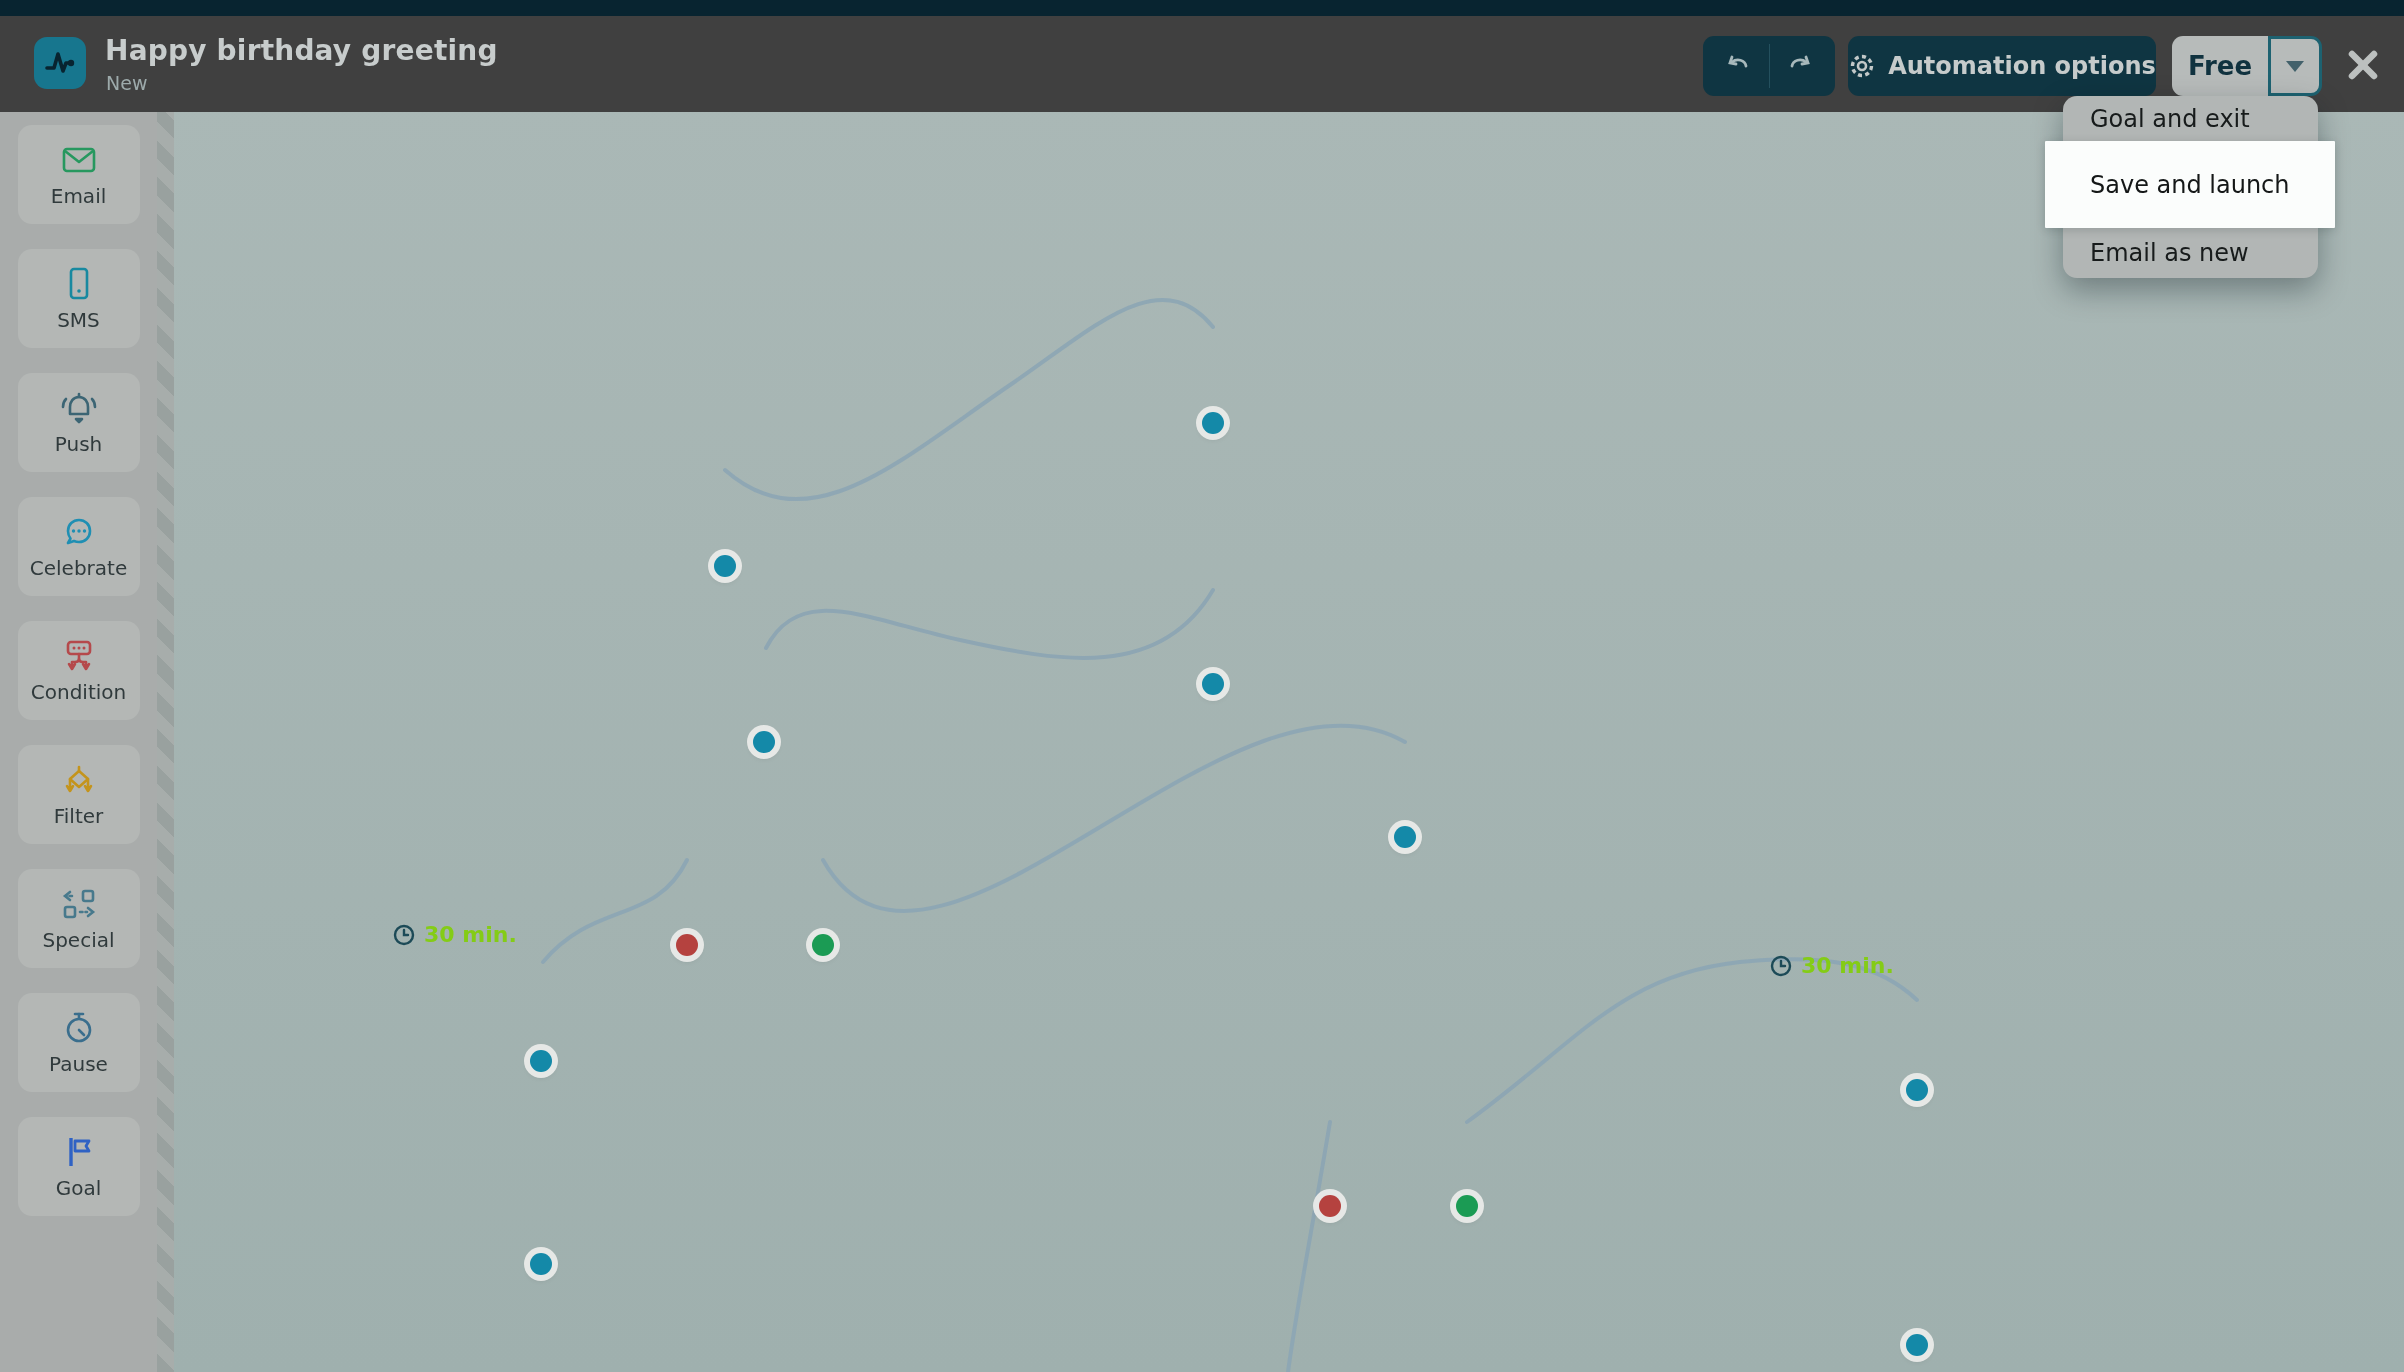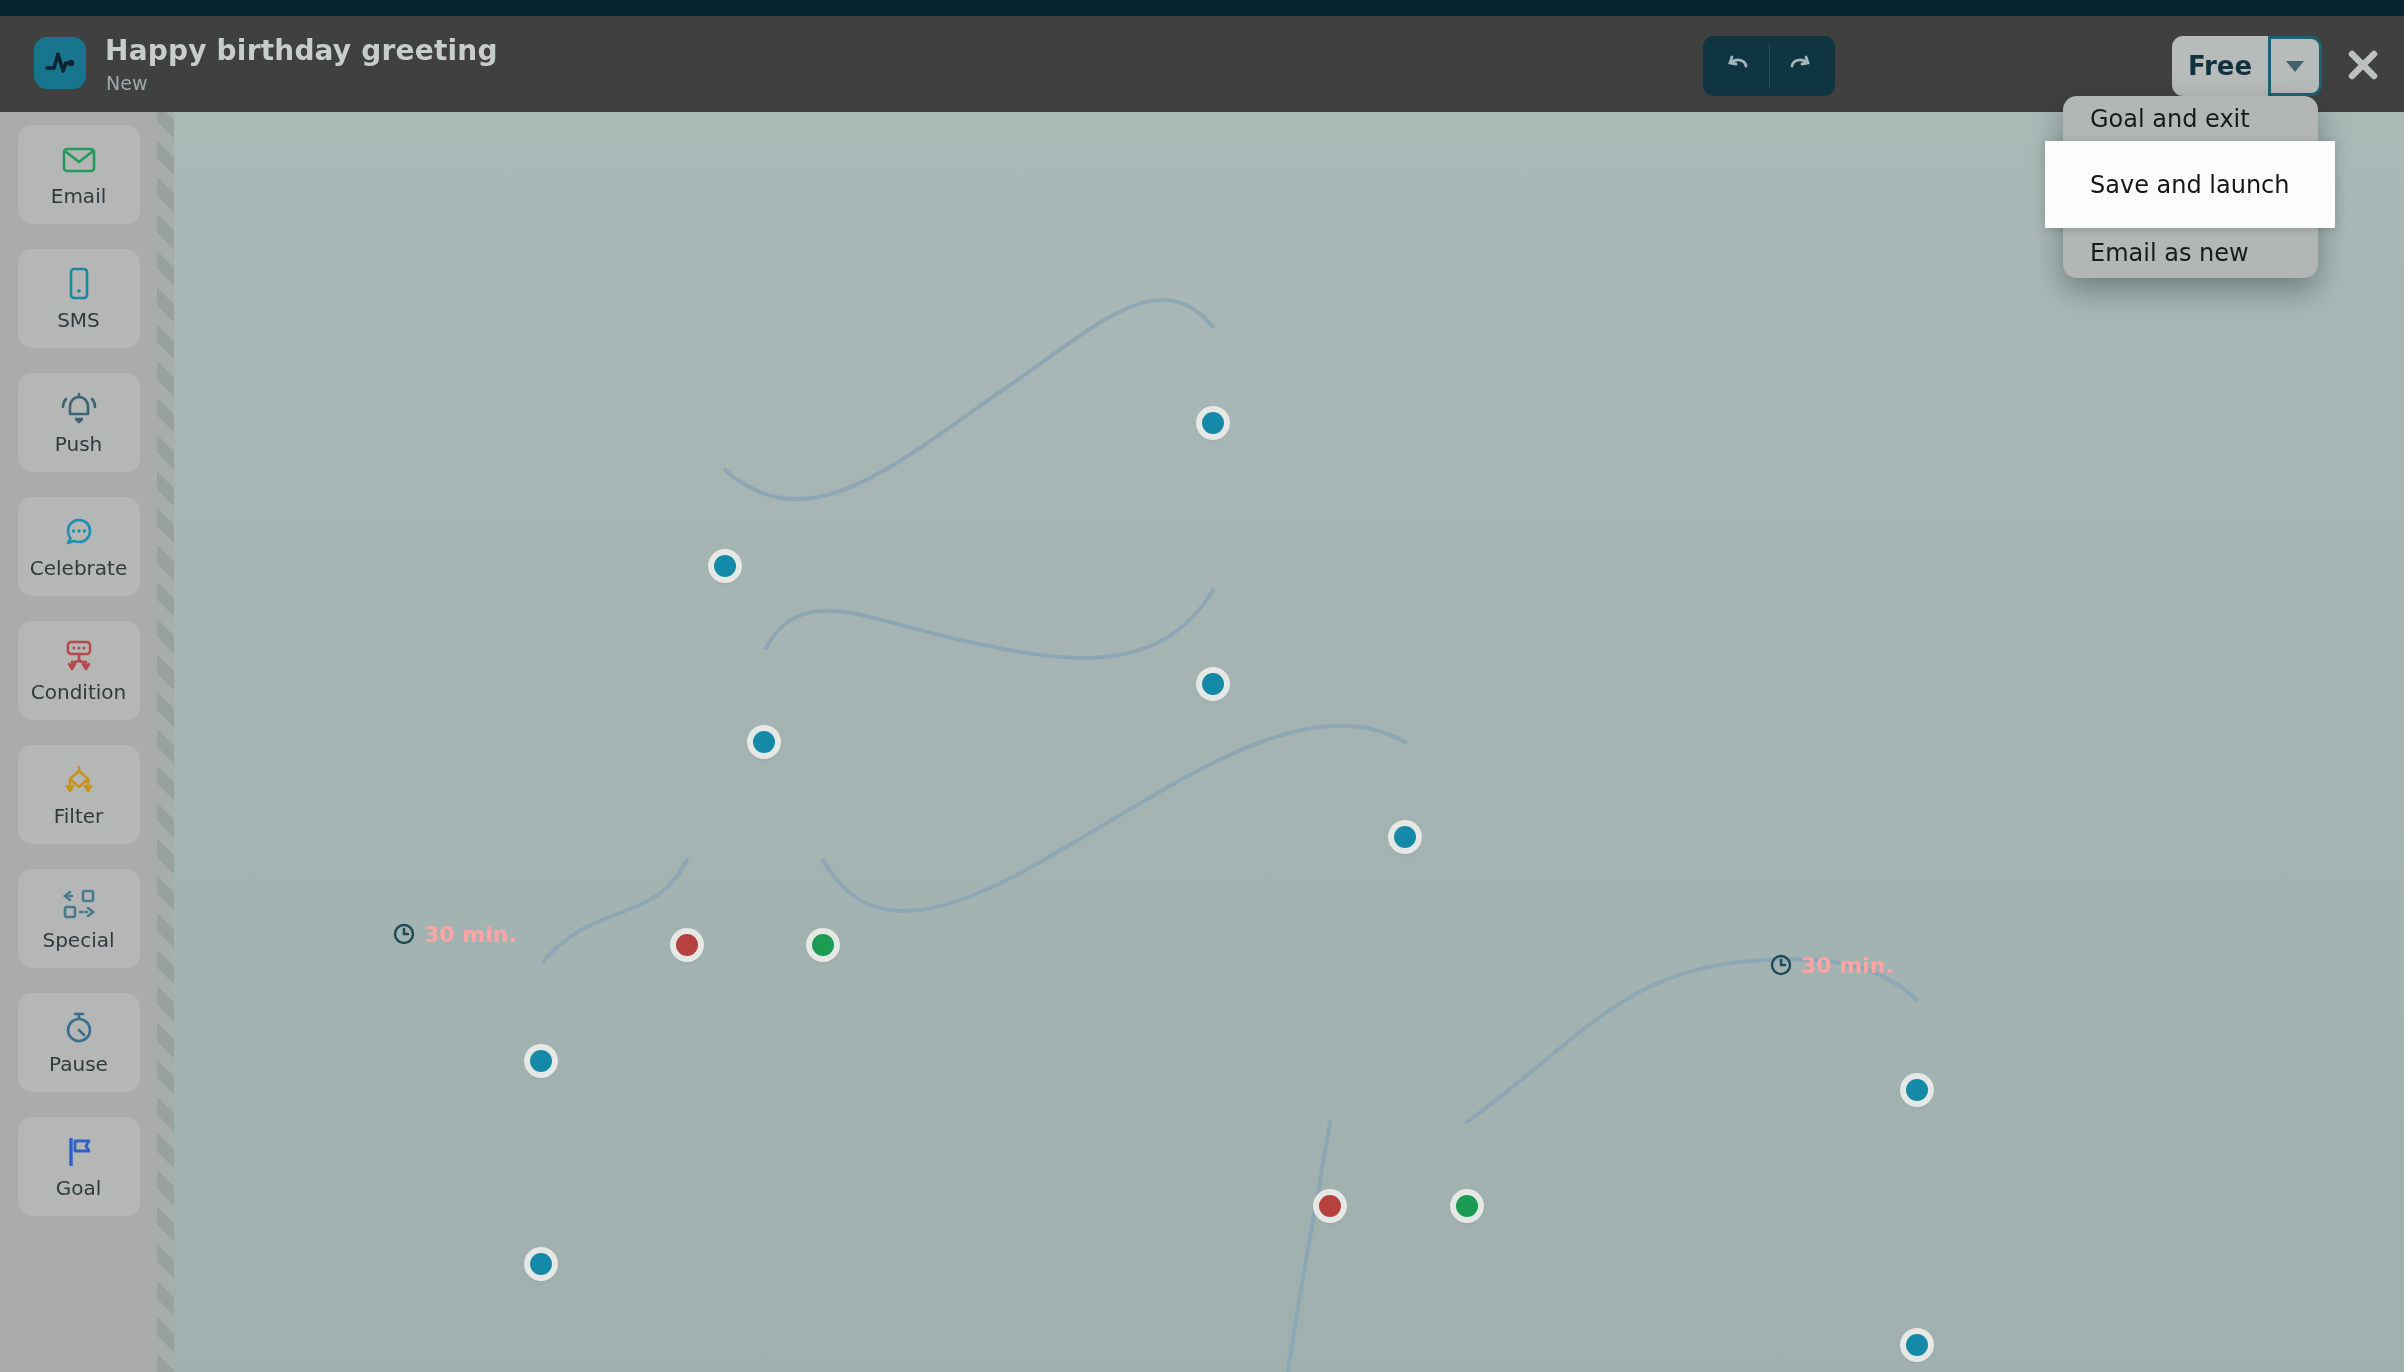--- a/index.html
+++ b/index.html
@@ -50,21 +50,21 @@
   .pinkchip{background:#d9c3c8;color:#b01d44;}
   .datechip{display:inline-block;background:#d8c4c9;color:#b11d45;font-family:"DejaVu Sans Mono",monospace;font-size:24px;padding:6px 14px;border-radius:10px;}
   .badge{display:inline-block;background:#b2b5b3;color:#3e4d50;font-size:17px;font-weight:700;letter-spacing:1px;padding:3px 10px;border-radius:5px;}
   .iolabel{position:absolute;transform:translate(-50%,-50%);font-size:21px;font-weight:600;}
   .iono{color:#b5423f;} .ioyes{color:#1b9b54;}
 
   .dot{position:absolute;width:22px;height:22px;border-radius:50%;transform:translate(-50%,-50%);
        box-shadow:0 0 0 6px #e6e8e6,0 3px 7px rgba(0,0,0,.25);z-index:30;cursor:pointer;}
   .dblue{background:#1489a8;} .dred{background:#b5423f;} .dgreen{background:#1b9b54;}
 
-  .delay{position:absolute;display:flex;align-items:flex-start;gap:8px;color:#fca5a5;font-size:22px;font-weight:600;z-index:25;}
+  .delay{position:absolute;display:flex;align-items:flex-end;gap:8px;color:#84cc16;font-size:22px;font-weight:600;z-index:25;}
 
   
   .hbprev{position:absolute;left:8px;top:58px;right:8px;bottom:8px;background:#cb8890;border-radius:4px 4px 10px 10px;overflow:hidden;text-align:center;}
   .hbtop{margin-top:7px;font-size:6.5px;color:#8c2433;}
   .hbtop .lnk{color:#a01530;text-decoration:underline;}
   .hbcard{margin:10px auto 0;width:164px;height:158px;background:#dbdcda;border-radius:3px;padding-top:8px;box-sizing:border-box;}
   .hbphoto{position:relative;margin:0 auto;width:148px;height:108px;background:#d7a0a9;overflow:hidden;}
   .hbdisc{margin-top:8px;font-size:9.5px;letter-spacing:2px;font-weight:600;color:#1b1b1b;position:relative;z-index:2;}
   .hbpct{font-size:33px;font-weight:800;color:#141414;line-height:.95;position:relative;z-index:2;}
   .hbhead{margin-top:6px;font-size:11.5px;font-weight:700;color:#24282 8;color:#242828;}
@@ -342,20 +342,27 @@
       </div>
       <div class="div"></div>
       <div class="half">
         <svg width="28" height="28" viewBox="0 0 28 28" fill="none" stroke="#a7b8bb" stroke-width="2.8" stroke-linecap="round">
             <path d="M4 14 C5 8 13 6 18 10"></path>
             <path d="M18 5 L20 11 L14 12" fill="none"></path>
           </svg>
       </div>
     </div>
 
+    <div class="hbtn autobtn">
+      <svg width="28" height="28" viewBox="0 0 28 28" fill="none" stroke="#c2c8c8">
+          <circle cx="14" cy="14" r="9.5" stroke-width="3.4" stroke-dasharray="4.1 3.3"></circle>
+          <circle cx="14" cy="14" r="4" stroke-width="2.6"></circle>
+        </svg>
+      <span>Automation options</span>
+    </div>
 
     <div class="savewrap">
       <div class="savemain">
           <span>Free</span>
         </div>
       <div class="savearrow">
           <div class="caret"></div>
         </div>
     </div>
 

